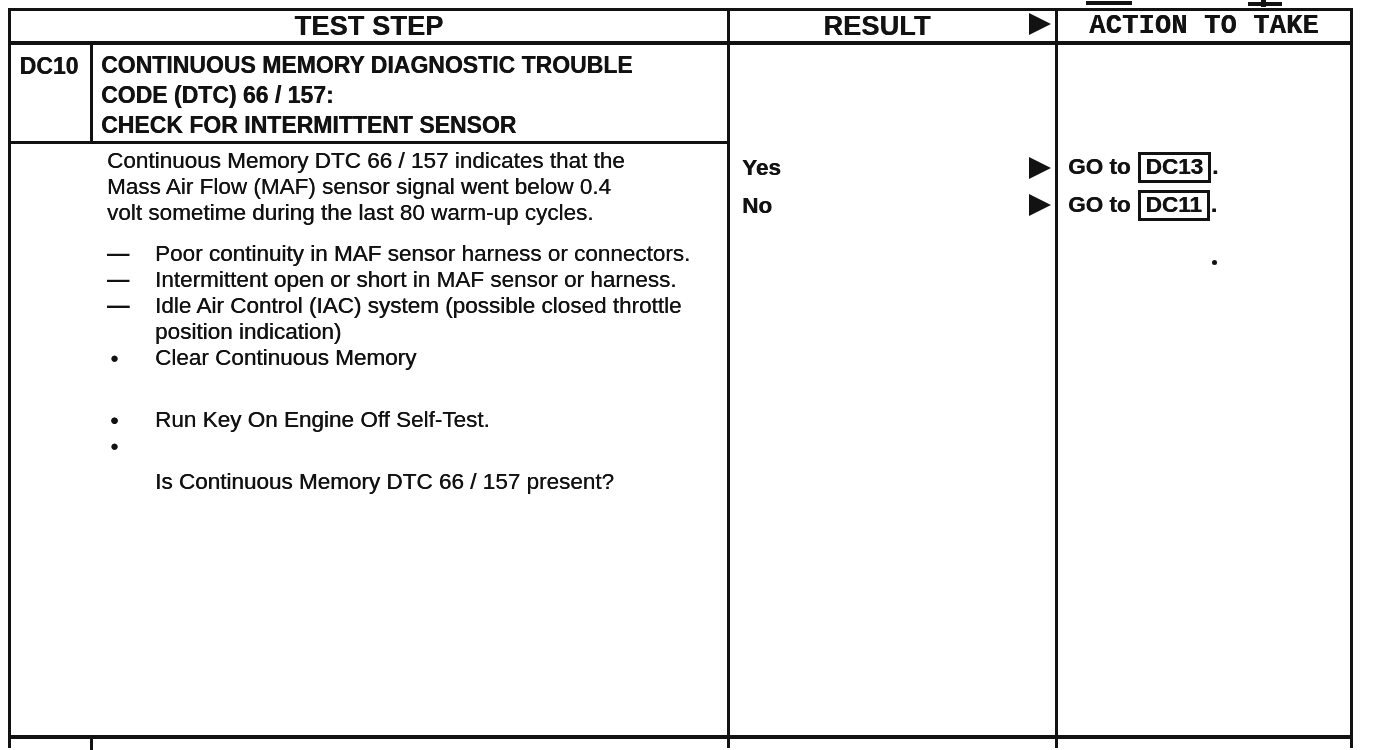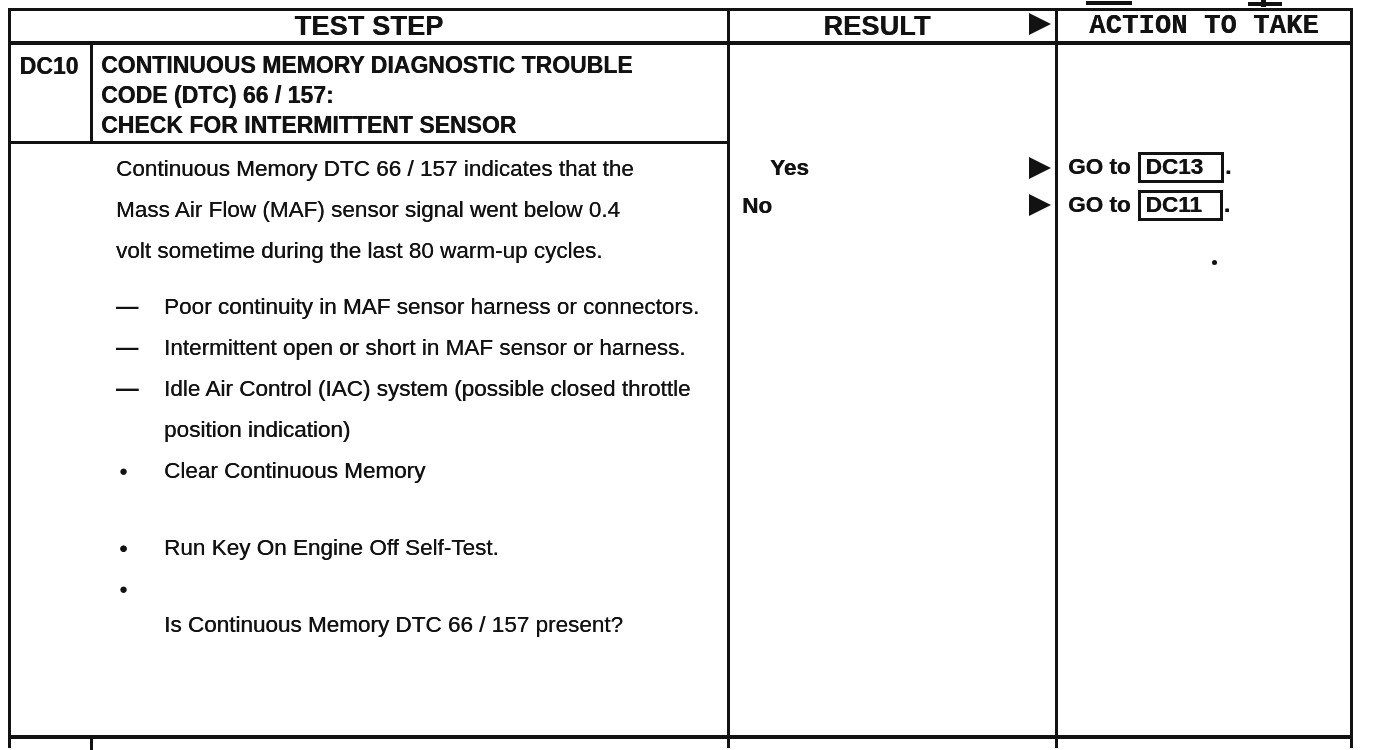--- a/index.html
+++ b/index.html
@@ -44,52 +44,52 @@
     text-shadow:0.4px 0 0 currentColor;
   }
   .step-title{
     position:absolute;left:101px;top:50px;width:545px;
     font-weight:700;font-size:23px;line-height:30px;
     text-shadow:0.4px 0 0 currentColor;
   }
 
   
   .body-flow{
-    position:absolute;left:116px;top:148px;width:615px;
-    font-size:22.5px;line-height:41px;font-weight:400;
+    position:absolute;left:107px;top:148px;width:615px;
+    font-size:22.5px;line-height:26px;font-weight:400;
   }
   .body-flow p{margin:0;}
   .intro{max-width:537px;margin-bottom:15px !important;}
   .causes-label{font-weight:700;margin-bottom:7px !important;text-shadow:0.3px 0 0 currentColor;}
   .li{position:relative;padding-left:48px;}
   .li .marker{position:absolute;left:0;top:0;}
   .li .marker.dash{font-weight:700;letter-spacing:-1px;}
   .li .marker.bullet{font-size:15px;left:3px;}
   .li .txt{display:inline-block;max-width:545px;vertical-align:top;}
   .gap-after{margin-bottom:36px;}
   .q{font-weight:400;max-width:430px;text-shadow:0.4px 0 0 currentColor;margin-top:36px;}
 
   
   .result-row{
     position:absolute;left:742px;font-size:22.5px;font-weight:700;
     text-shadow:0.4px 0 0 currentColor;
   }
-  .result-yes{top:155px;margin-left:28px;}
+  .result-yes{top:155px;}
   .result-no{top:193px;}
 
   
   .action-row{
     position:absolute;left:1068px;font-size:22.5px;font-weight:700;
     text-shadow:0.4px 0 0 currentColor;white-space:nowrap;
   }
   .action-0{top:152px;}
   .action-1{top:190px;}
   .code-box{
     display:inline-block;border:3px solid #121212;
-    padding:0 18px 1px 5px;margin:0 1px 0 7px;line-height:24px;
+    padding:0 5px 1px 5px;margin:0 1px 0 7px;line-height:24px;
   }
 
   
   .artifact{position:absolute;background:#121212;}
   .dot{width:5px;height:5px;border-radius:50%;}
 </style>
 </head>
 <body>
 
 <div class="page">

